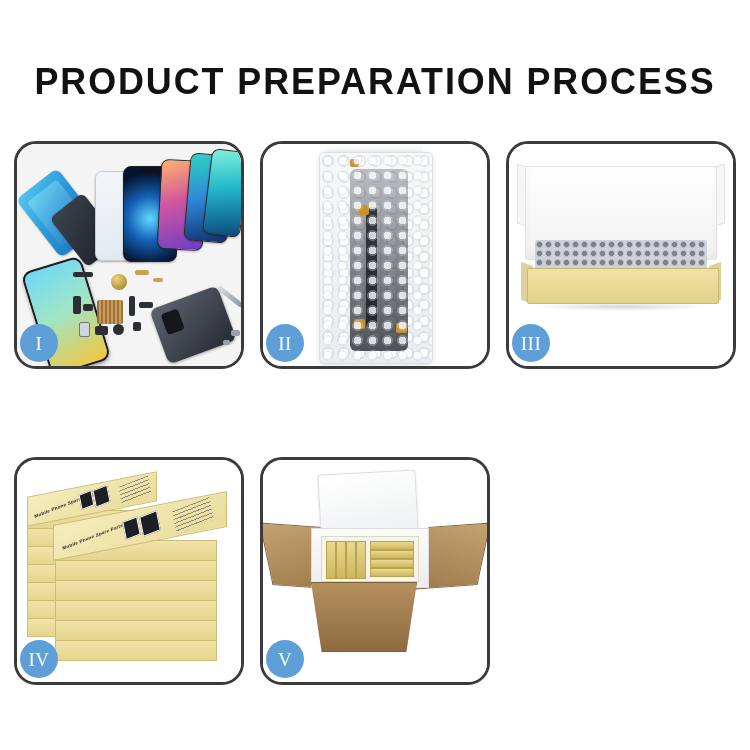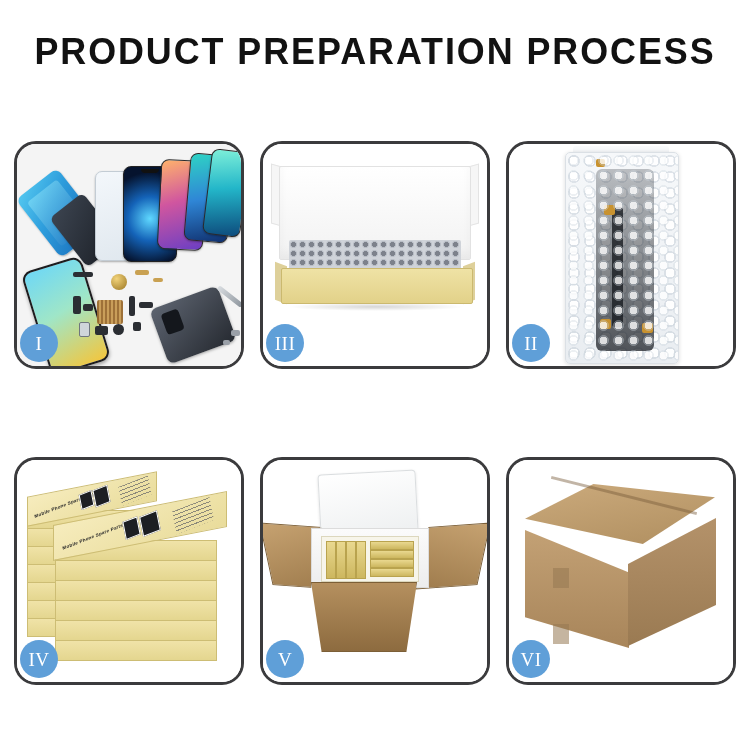--- a/index.html
+++ b/index.html
@@ -5,21 +5,21 @@
   html,body{margin:0;padding:0;}
   body{
     width:750px;height:750px;
     background:#ffffff;
     font-family:"Liberation Sans","DejaVu Sans",sans-serif;
     overflow:hidden;
   }
   .page{position:relative;width:750px;height:750px;}
 
   
-  .header{text-align:center;padding-top:30px;}
+  .header{text-align:center;padding-top:60px;}
   .title{
     font-size:37px;
     font-weight:600;
     letter-spacing:2.0px;
     color:#121212;
     line-height:44px;
     white-space:nowrap;
     font-stretch:condensed;
     transform:scaleX(0.97);
   }
@@ -370,51 +370,51 @@
           <div class="sp" style="left:96px;top:180px;width:11px;height:11px;border-radius:50%;"></div>
           <div class="sp" style="left:116px;top:178px;width:8px;height:9px;"></div>
           <div class="sp silver" style="left:214px;top:186px;width:9px;height:6px;"></div>
           <div class="sp silver" style="left:206px;top:196px;width:7px;height:5px;"></div>
         </div>
       </div>
       <div class="badge">I</div>
     </div>
 
     <div class="panel">
-      <div class="panel-inner p3">
-        <div class="stage">
-          <div class="mb-lid-flapL"></div>
-          <div class="mb-lid-flapR"></div>
-          <div class="mb-lid"></div>
-          <div class="mb-foam"></div>
-          <div class="mb-tray-l"></div>
-          <div class="mb-tray-r"></div>
-          <div class="mb-tray"></div>
-          <div class="mb-shadow"></div>
-        </div>
-      </div>
-      <div class="badge">III</div>
-    </div>
-
-    <div class="panel">
       <div class="panel-inner p2">
         <div class="stage">
           <div class="bag-top"></div>
           <div class="bubble-bag">
             <div class="flex-part"></div>
             <div class="flex-tail"></div>
             <div class="flex-conn" style="left:38px;top:52px;"></div>
             <div class="flex-conn" style="left:34px;top:166px;"></div>
             <div class="flex-conn" style="left:76px;top:170px;"></div>
             <div class="flex-conn" style="left:30px;top:6px;width:9px;height:8px;"></div>
             <div class="bub-overlay"></div>
           </div>
         </div>
       </div>
       <div class="badge">II</div>
+    </div>
+
+    <div class="panel">
+      <div class="panel-inner p3">
+        <div class="stage">
+          <div class="mb-lid-flapL"></div>
+          <div class="mb-lid-flapR"></div>
+          <div class="mb-lid"></div>
+          <div class="mb-foam"></div>
+          <div class="mb-tray-l"></div>
+          <div class="mb-tray-r"></div>
+          <div class="mb-tray"></div>
+          <div class="mb-shadow"></div>
+        </div>
+      </div>
+      <div class="badge">III</div>
     </div>
 
     <div class="panel">
       <div class="panel-inner p4">
         <div class="stage">
           <div class="stack">
 
             <div class="bx" style="left:2px;top:34px;width:118px;height:17px;"></div>
             <div class="bx" style="left:2px;top:52px;width:118px;height:17px;"></div>
             <div class="bx" style="left:2px;top:70px;width:118px;height:17px;"></div>
@@ -466,28 +466,15 @@
             <div class="bar" style="left:48px;top:13px;width:42px;height:7px;"></div>
             <div class="bar" style="left:48px;top:22px;width:42px;height:7px;"></div>
             <div class="bar" style="left:48px;top:31px;width:42px;height:7px;"></div>
           </div>
           <div class="ct-front"></div>
         </div>
       </div>
       <div class="badge">V</div>
     </div>
 
-    <div class="panel">
-      <div class="panel-inner p6">
-        <div class="stage">
-          <div class="c6-top"></div>
-          <div class="c6-left"></div>
-          <div class="c6-right"></div>
-          <div class="c6-seam"></div>
-          <div class="c6-tape" style="left:44px;top:108px;width:16px;height:20px;"></div>
-          <div class="c6-tape" style="left:44px;top:164px;width:16px;height:20px;"></div>
-        </div>
-      </div>
-      <div class="badge">VI</div>
-    </div>
 
   </div>
 </div>
 
 </body></html>

